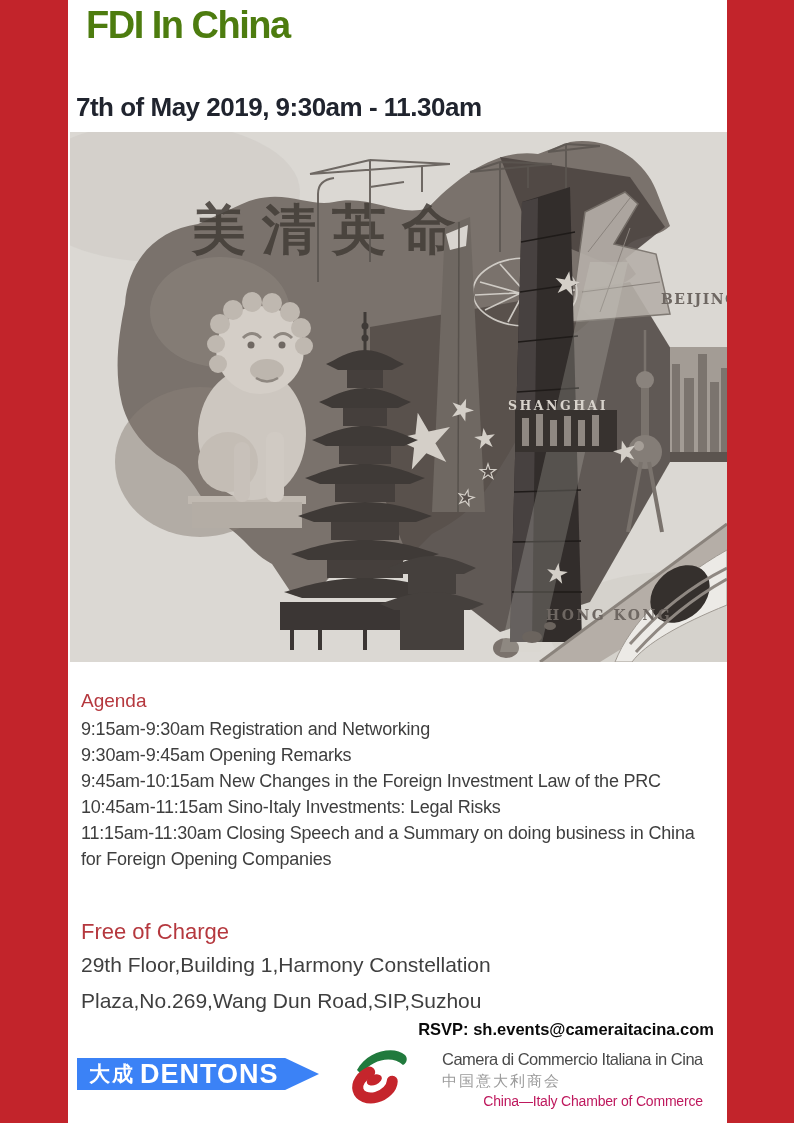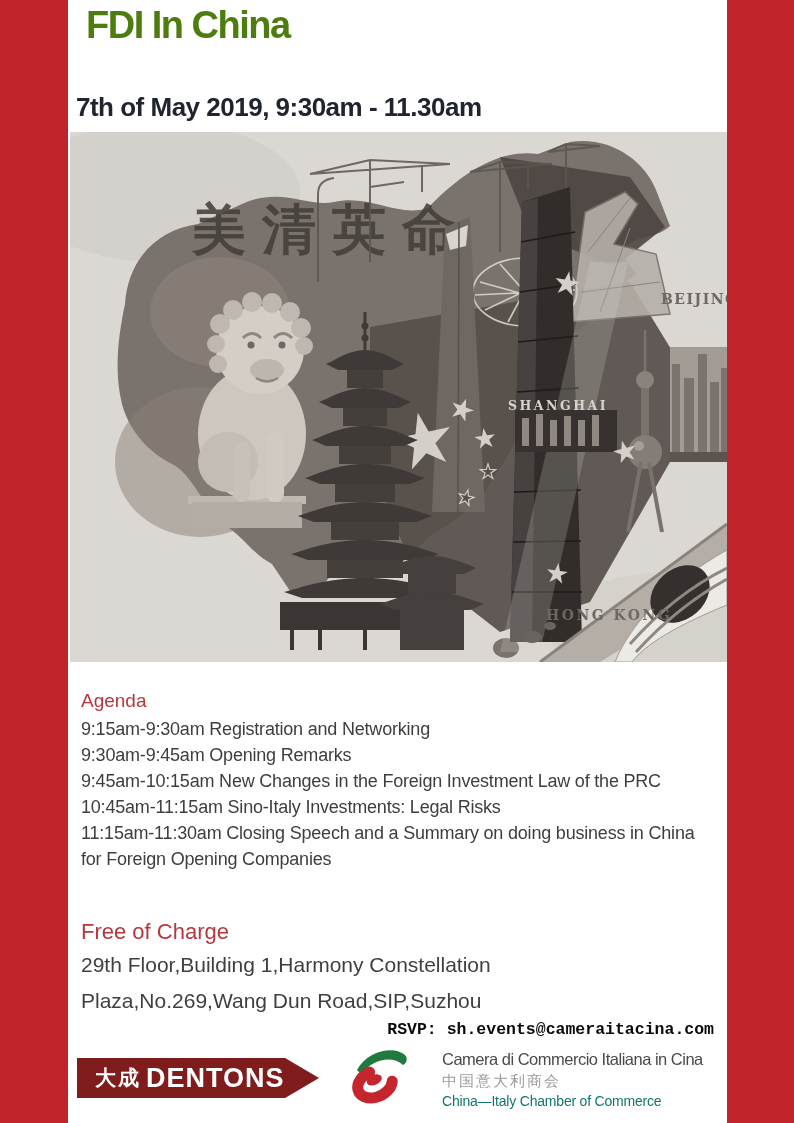--- a/index.html
+++ b/index.html
@@ -15,31 +15,31 @@
   .hero{position:absolute;left:70px;top:132px;width:657px;height:530px;border-radius:11px;}
   .hero svg{display:block;}
   .agenda-h{position:absolute;left:81px;top:690px;font-size:19px;color:#b5383e;}
   .agenda{position:absolute;left:81px;top:716px;font-size:18px;line-height:26px;
           color:#3e3e3e;letter-spacing:-0.2px;}
   .agenda .ln{white-space:nowrap;}
   .fee{position:absolute;left:81px;top:919px;font-size:22px;color:#b5383e;}
   .addr{position:absolute;left:81px;font-size:21px;color:#3f3f3f;white-space:nowrap;}
   .addr1{top:953px;} .addr2{top:989px;}
   .rsvp{position:absolute;right:80px;top:1020px;font-size:16.5px;font-weight:bold;
-        color:#0a0a0a;white-space:nowrap;font-family:Liberation Mono, monospace;}
-  .dentons{position:absolute;left:77px;top:1058px;width:242px;height:40px;background:#7f1d1d;
+        color:#0a0a0a;white-space:nowrap;}
+  .dentons{position:absolute;left:77px;top:1058px;width:242px;height:32px;background:#3b82f6;
            clip-path:polygon(0 0,86% 0,100% 50%,86% 100%,0 100%);
-           display:flex;align-items:center;box-sizing:border-box;padding-left:18px;gap:5px;color:#fff;}
+           display:flex;align-items:center;box-sizing:border-box;padding-left:12px;gap:5px;color:#fff;}
   .dentons .cn{font-size:21px;font-weight:bold;letter-spacing:2px;}
   .dentons .en{font-size:27px;font-weight:bold;letter-spacing:1px;}
   .chamber-mark{position:absolute;left:341px;top:1046px;width:72px;height:66px;}
   .chamber-text{position:absolute;left:442px;top:1050px;}
   .ct1{font-size:16.5px;letter-spacing:-0.5px;color:#4a4a4a;white-space:nowrap;}
   .ct2{font-size:15px;color:#9b9b9b;margin-top:3px;letter-spacing:2px;white-space:nowrap;}
-  .ct3{font-size:14px;color:#0f766e;margin-top:2px;letter-spacing:-0.2px;white-space:nowrap;}
+  .ct3{font-size:14px;color:#be185d;margin-top:2px;letter-spacing:-0.2px;white-space:nowrap;text-align:right;}
   .stencil{font-family:"DejaVu Serif",serif;font-weight:bold;}
 </style>
 </head>
 <body>
 
 <div class="page">
   <div class="bar bar-left"></div>
   <div class="bar bar-right"></div>
 
   <div class="title">FDI In China</div>

